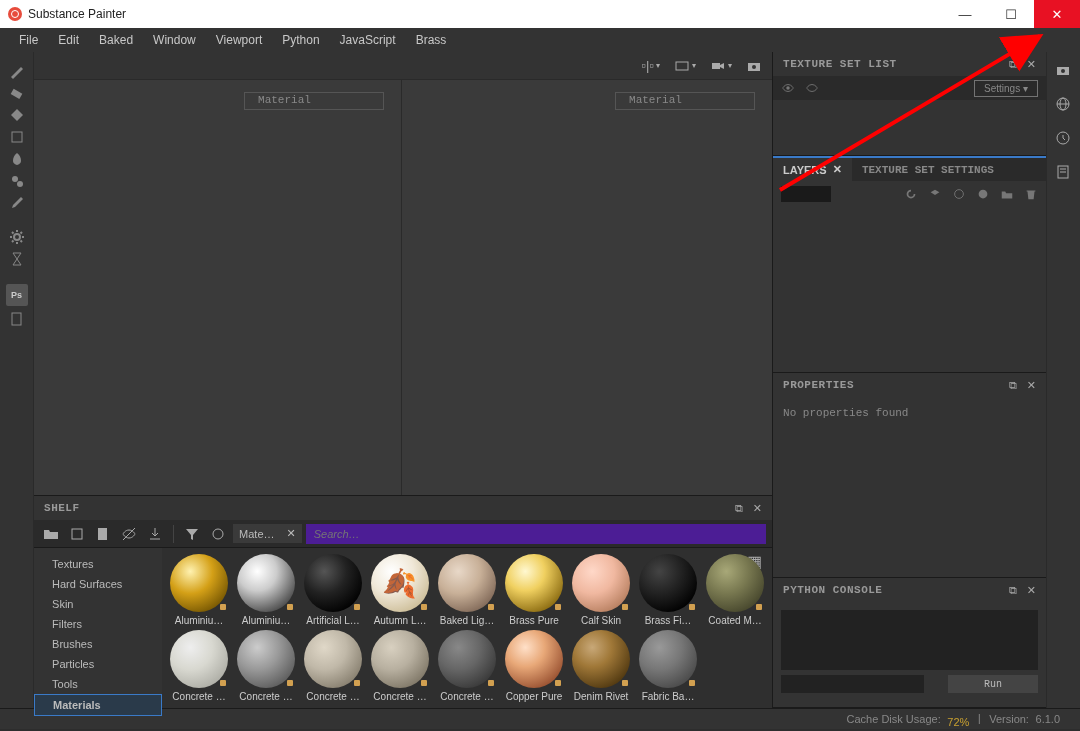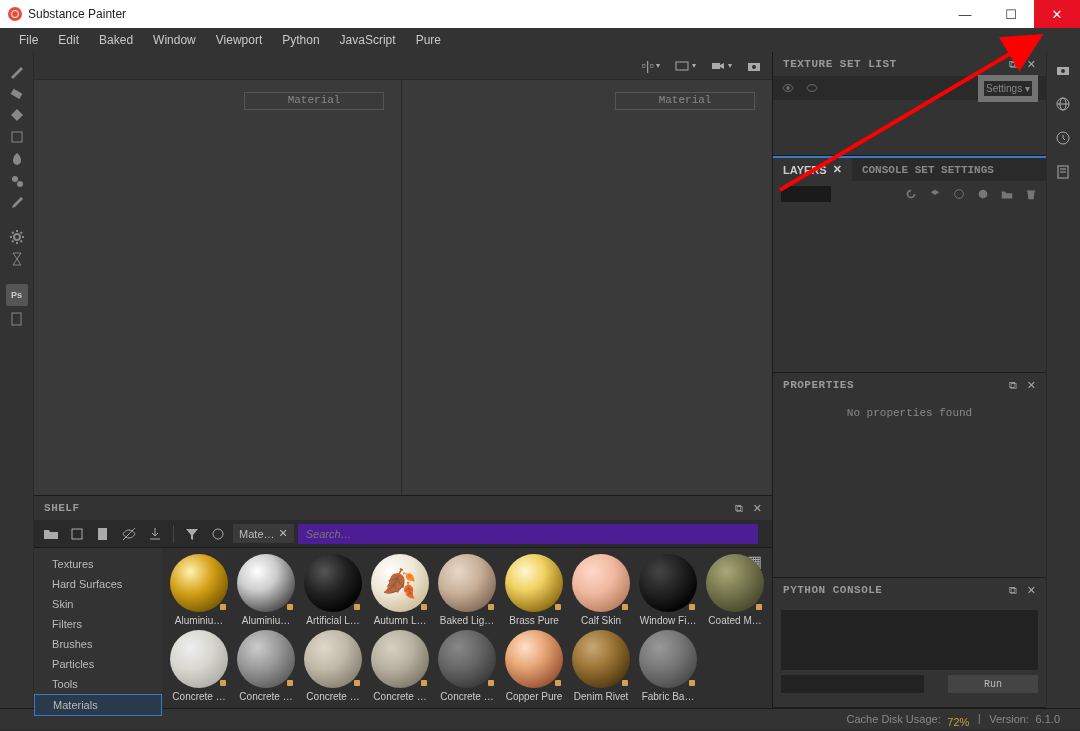--- a/index.html
+++ b/index.html
@@ -26,57 +26,57 @@
 
 .center { flex:1; display:flex; flex-direction:column; background:#333333; }
 
 .viewport-bar { height:28px; background:#333333; display:flex; align-items:center; justify-content:flex-end; padding-right:10px; gap:14px; border-bottom:1px solid #2a2a2a;}
 .viewport-bar .icon { color:#aaa; font-size:13px; display:flex; align-items:center; gap:2px;}
 .viewport-bar svg { width:16px; height:16px; fill:#aaa; }
 
 .viewports { flex:1; display:flex; background:#3a3a3a; gap:3px;}
 .viewport { flex:1; background:#3a3a3a; position:relative; }
 .viewport.left{border-right:1px solid #2a2a2a;}
-.mat-label { position:absolute; top:12px; left:210px; width:140px; height:18px; border:1px solid #555; color:#888; font-family:'Courier New',monospace; font-size:11px; padding:1px 13px;text-align:center; }
+.mat-label { position:absolute; top:12px; left:210px; width:140px; height:18px; border:1px solid #555; color:#888; font-family:'Courier New',monospace; font-size:11px; padding:1px 13px; }
 
 .shelf { background:#333333; border-top:1px solid #1a1a1a;}
 .shelf-header { height:24px; display:flex; align-items:center; padding:0 10px; }
 .shelf-header .title { color:#999; font-size:11px; font-weight:bold; letter-spacing:.5px;}
 .shelf-header .panel-btns { margin-left:auto; display:flex; gap:10px; color:#aaa; font-size:12px; }
 .shelf-toolbar { height:28px; display:flex; align-items:center; background:#2a2a2a; gap:4px; padding-left:6px; border-bottom:1px solid #1a1a1a;}
 .shelf-toolbar .tb { color:#aaa; width:22px; height:22px; display:flex; align-items:center; justify-content:center; }
 .shelf-toolbar svg{width:16px;height:16px;fill:#aaa;}
 .shelf-toolbar .divider{width:1px;height:18px;background:#444;margin:0 3px;}
-.shelf-toolbar .tag{background:#3a3a3a;color:#bbb;font-size:11px;padding:3px 6px;display:flex;align-items:center;gap:4px;}
+.shelf-toolbar .tag{background:#3a3a3a;color:#bbb;font-size:11px;padding:3px 6px;display:flex;align-items:center;gap:12px;}
 .shelf-toolbar .search{background:#4c1d95;color:#888;font-size:11px;padding:3px 8px;width:460px;height:20px;border:none;font-style:italic;outline:none;}
 
 .shelf-body { display:flex; height:160px; }
 .shelf-cats { width:128px; background:#333; padding-top:6px; }
 .shelf-cats .cat { color:#bbb; font-size:11px; padding:4px 6px 4px 18px; }
-.shelf-cats .cat.active { border:1px solid #3a7ac8; background:#2a3a4a;}
+.shelf-cats .cat.active { border:1px solid #3a7ac8; background:#2a3a4a;font-weight:bold;}
 
 .shelf-grid { flex:1; background:#2f2f2f; overflow:hidden; padding:6px 6px; }
 .grid-row { display:flex; gap:5px; }
 .thumb { width:62px; display:flex; flex-direction:column; align-items:center; }
 .ball { width:58px; height:58px; border-radius:50%; position:relative; background:radial-gradient(circle at 35% 30%, #fff, #888 40%, #333 80%); }
 .ball::after{content:'';position:absolute;right:2px;bottom:2px;width:6px;height:6px;background:#d2a050;border-radius:1px;}
 .thumb-label { color:#ccc; font-size:10px; margin-top:3px; white-space:nowrap; overflow:hidden; text-overflow:ellipsis; width:62px; text-align:center;}
 .grid-view-toggle{position:absolute;right:10px;top:4px;color:#aaa;}
 .shelf-grid{position:relative;}
 
 .right-panels { width:290px; background:#333333; display:flex; flex-direction:column; border-left:1px solid #1a1a1a;}
-.panel { border-bottom:1px solid #1a1a1a;text-align:center; }
+.panel { border-bottom:1px solid #1a1a1a; }
 .panel-hdr { height:24px; display:flex; align-items:center; padding:0 10px; }
 .panel-hdr .t { color:#999; font-size:11px; font-weight:bold; font-family:'Courier New',monospace; letter-spacing:.5px;}
 .panel-hdr .btns { margin-left:auto; display:flex; gap:10px; color:#aaa; font-size:11px; }
 
 .tsl-body{height:55px;background:#333;}
 .tsl-bar{height:24px;display:flex;align-items:center;padding:0 8px;background:#2a2a2a;}
 .tsl-bar svg{width:14px;height:14px;fill:#777;margin-right:10px;}
-.tsl-bar .settings{margin-left:auto;color:#888;font-size:10px;border:6px solid #737373;padding:2px 2px;}
+.tsl-bar .settings{margin-left:auto;color:#888;font-size:10px;border:1px solid #737373;padding:2px 9px;}
 
 .layers{flex:1;min-height:200px;}
 .tabs { display:flex; background:#2a2a2a; border-top:2px solid #3a7ac8;}
 .tab { padding:5px 10px; color:#888; font-size:11px; font-family:'Courier New',monospace; font-weight:bold; display:flex; align-items:center; gap:6px;}
 .tab.active { background:#333; color:#ccc; }
 .layers-toolbar{height:26px;display:flex;align-items:center;padding:0 8px;gap:10px;background:#333;}
 .layers-toolbar .mode{width:50px;height:16px;background:#1a1a1a;}
 .layers-toolbar .icons{margin-left:auto;display:flex;gap:10px;}
 .layers-toolbar svg{width:14px;height:14px;fill:#777;}
 
@@ -133,21 +133,21 @@
 </div>
 
 <div class="menubar">
   <span>File</span>
   <span>Edit</span>
   <span>Baked</span>
   <span>Window</span>
   <span>Viewport</span>
   <span>Python</span>
   <span>JavaScript</span>
-  <span>Pure</span>
+  <span>Brass</span>
 </div>
 
 <div class="workspace">
 
   <div class="left-tools">
     <div class="tool">
         <svg viewBox="0 0 16 16">
           <path d="M2 14l10-10 2 2L4 16z"></path>
         </svg>
       </div>
@@ -328,21 +328,21 @@
             <div class="thumb">
                 <div class="ball b-brass"></div>
                 <div class="thumb-label">Brass Pure</div>
               </div>
             <div class="thumb">
                 <div class="ball b-skin"></div>
                 <div class="thumb-label">Calf Skin</div>
               </div>
             <div class="thumb">
                 <div class="ball b-carbon"></div>
-                <div class="thumb-label">Window Fi…</div>
+                <div class="thumb-label">Brass Fi…</div>
               </div>
             <div class="thumb">
                 <div class="ball b-olive"></div>
                 <div class="thumb-label">Coated M…</div>
               </div>
           </div>
           <div class="grid-row" style="margin-top:4px;">
             <div class="thumb">
                 <div class="ball b-conc1"></div>
                 <div class="thumb-label">Concrete …</div>
@@ -402,21 +402,21 @@
       </div>
       <div class="tsl-body"></div>
     </div>
 
     <div class="panel layers">
       <div class="tabs">
         <div class="tab active">
             <span>LAYERS</span>
             <span>✕</span>
           </div>
-        <div class="tab">CONSOLE SET SETTINGS</div>
+        <div class="tab">TEXTURE SET SETTINGS</div>
       </div>
       <div class="layers-toolbar">
         <div class="mode"></div>
         <div class="icons">
           <svg viewBox="0 0 16 16">
               <path d="M8 3a5 5 0 105 5h-2a3 3 0 11-3-3V3z"></path>
             </svg>
           <svg viewBox="0 0 16 16">
               <polygon points="8,3 13,6 8,9 3,6"></polygon>
             </svg>

